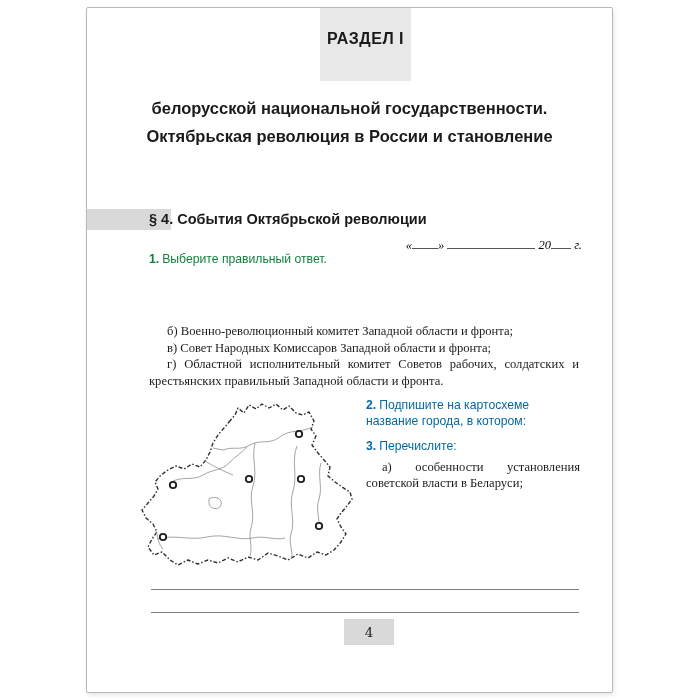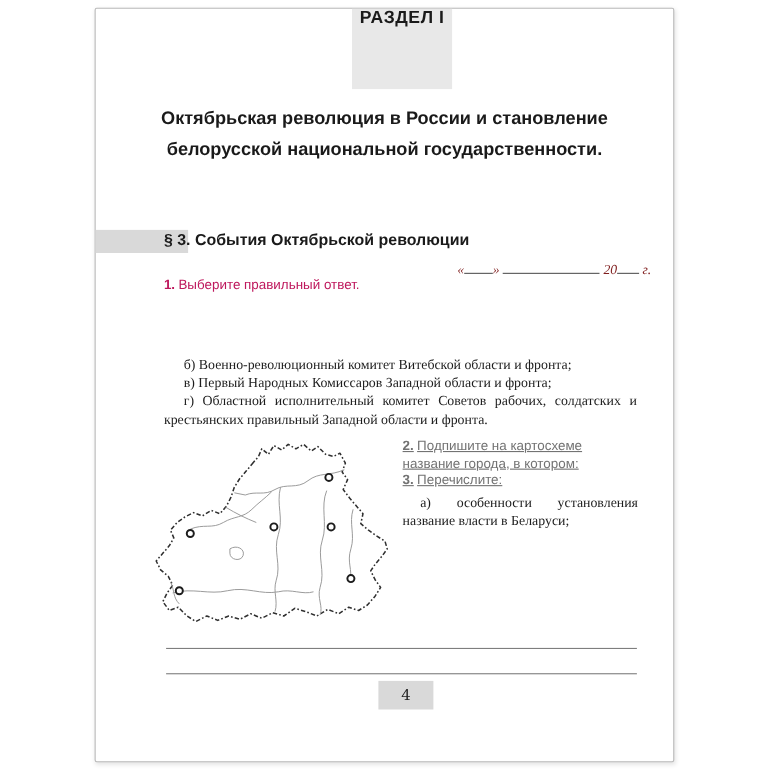--- a/index.html
+++ b/index.html
@@ -11,100 +11,100 @@
     color:#1d1d1d;
   }
   .sheet {
     position:absolute; left:86px; top:7px; width:527px; height:686px;
     background:#fff; border:1px solid #b9b9b9; border-radius:2px;
     box-shadow:1px 2px 4px rgba(0,0,0,0.10);
   }
   .section-box {
     position:absolute; left:233px; top:0; width:91px; height:73px;
     background:#e8e8e8;
-    display:flex; align-items:flex-start; justify-content:center;
+    display:flex; align-items:center; justify-content:center;
     padding-bottom:12px;
     font:bold 16px "Liberation Sans", sans-serif; letter-spacing:0.5px; color:#1a1a1a;
   }
   .title {
     position:absolute; left:0; right:0; top:86px; text-align:center;
     font:bold 16.5px/28px "Liberation Sans", sans-serif; color:#1a1a1a;
   }
   .s1-band { position:absolute; left:0; top:201px; width:84px; height:21px; background:#d9d9d9; }
   .s1-head {
     position:absolute; left:62px; top:201px; width:310px;
     font:bold 14.5px/21.5px "Liberation Sans", sans-serif; color:#1a1a1a;
   }
   .date-line {
-    position:absolute; top:229px; right:20px;
-    font:italic 12.5px "Liberation Serif", serif; color:#7f1d1d; white-space:nowrap;margin-left:36px;
+    position:absolute; top:229px; right:30px;
+    font:italic 12.5px "Liberation Serif", serif; color:#000000; white-space:nowrap;margin-left:36px;
   }
   .blank { display:inline-block; border-bottom:1px solid #555; height:12px; vertical-align:baseline; }
   .w26{ width:26px; } .w88{ width:88px; } .w20{ width:20px; }
   .task1-line {
     position:absolute; left:62px; top:244px;
-    font:12.2px "Liberation Sans", sans-serif; color:#be185d;
+    font:12.2px "Liberation Sans", sans-serif; color:#15803d;
   }
   .task1-line b, .task-head b { font-weight:bold; margin-right:3px; }
   .para {
     position:absolute; left:62px; top:259px; width:430px;
     font:12.6px/17px "Liberation Serif", serif; text-align:justify; text-indent:18px;
   }
   .opts { position:absolute; left:62px; top:315px; width:430px; }
   .opts p { margin:0; font:12.6px/16.6px "Liberation Serif", serif; text-indent:18px; text-align:justify; }
   .map-wrap { position:absolute; left:38px; top:383px; width:238px; height:192px; }
   .map-wrap svg { width:100%; height:100%; }
   .outline { fill:none; stroke:#2f2f2f; stroke-width:1.4; stroke-dasharray:4 2 1.5 2; stroke-linejoin:round; }
   .river { fill:none; stroke:#9a9a9a; stroke-width:0.9; }
   .city { fill:#ffffff; stroke:#1d1d1d; stroke-width:1.8; }
   .col2 { position:absolute; left:279px; top:390px; width:214px; }
-  .task-head { margin:0; font:12.2px/15.5px "Liberation Sans", sans-serif; color:#737373;text-decoration:underline; }
+  .task-head { margin:0; font:12.2px/15.5px "Liberation Sans", sans-serif; color:#0369a1; }
   .col2 .opt { margin:4px 0 0; font:12.6px/16.5px "Liberation Serif", serif; text-indent:16px; text-align:justify; hyphens:auto; }
-  .task3-head { }
+  .task3-head { margin-top:10px; }
   .wline { position:absolute; left:64px; width:428px; height:0; border-bottom:1.6px solid #7e7e7e; }
   .wline1 { top:581px; } .wline2 { top:604px; }
   .pagenum {
     position:absolute; left:257px; top:611px; width:50px; height:26px; background:#d9d9d9;
     display:flex; align-items:center; justify-content:center;
     font:13.5px "DejaVu Serif", serif; color:#222;
   }
 </style>
 </head>
 <body>
 
 <div class="sheet">
 
   <div class="section-box">
     <span>РАЗДЕЛ I</span>
   </div>
 
   <div class="title">
+    <div>белорусской национальной государственности.</div>
     <div>Октябрьская революция в России и становление</div>
-    <div>белорусской национальной государственности.</div>
   </div>
 
   <div class="s1-band"></div>
   <div class="s1-head">
-    <div>§ 3. События Октябрьской революции</div>
+    <div>§ 4. События Октябрьской революции</div>
   </div>
 
   <div class="date-line"><span>«</span><span class="blank w26"></span><span>»</span>
     <span class="blank w88"></span>
     <span>20</span><span class="blank w20"></span>
     <span>г.</span>
   </div>
 
   <div class="task1-line">
     <b>1.</b><span>Выберите правильный ответ.</span>
   </div>
 
 
   <div class="opts">
-    <p>б) Военно-революционный комитет Витебской области и фронта;</p>
-    <p>в) Первый Народных Комиссаров Западной области и фронта;</p>
+    <p>б) Военно-революционный комитет Западной области и фронта;</p>
+    <p>в) Совет Народных Комиссаров Западной области и фронта;</p>
     <p>г) Областной исполнительный комитет Советов рабочих, солдатских и крестьянских правильный Западной области и фронта.</p>
   </div>
 
   <div class="map-wrap">
     <svg viewBox="0 0 238 192" xmlns="http://www.w3.org/2000/svg">
       <path class="outline" d="M 104 31 L 110 24 L 113 17 L 119 22 L 124 14 L 131 18 L 137 13 L 144 17 L 151 13 L 158 19 L 164 15 L 171 22 L 178 24 L 184 21 L 189 30 L 186 38 L 191 45 L 187 54 L 193 62 L 199 69 L 205 76 L 203 85 L 210 91 L 217 96 L 225 101 L 227 108 L 222 115 L 216 122 L 212 128 L 216 136 L 221 143 L 216 151 L 209 159 L 201 164 L 192 161 L 183 167 L 173 163 L 163 169 L 153 165 L 143 162 L 133 169 L 123 166 L 113 171 L 103 167 L 93 172 L 83 169 L 73 173 L 63 169 L 53 174 L 45 169 L 37 161 L 29 164 L 23 156 L 27 148 L 32 141 L 28 133 L 21 127 L 17 119 L 23 112 L 29 105 L 33 98 L 30 91 L 36 84 L 43 79 L 51 75 L 59 78 L 67 73 L 75 76 L 81 69 L 85 61 L 88 52 L 93 44 L 99 37 Z"></path>
       <g>
         <path class="river" d="M 188 36 C 175 42 165 38 155 46 C 145 54 135 48 125 54 C 115 60 108 55 98 59 L 88 57"></path>
         <path class="river" d="M 130 52 C 126 68 133 80 128 95 C 123 110 131 122 126 137 C 123 147 128 155 125 165"></path>
         <path class="river" d="M 172 55 C 166 70 173 85 168 100 C 163 115 171 128 166 143 C 163 153 169 160 166 168"></path>
@@ -126,21 +126,21 @@
     </svg>
   </div>
 
   <div class="col2">
     <p class="task-head">
       <b>2.</b><span>Подпишите на картосхеме название города, в котором:</span>
     </p>
     <p class="task-head task3-head">
       <b>3.</b><span>Перечислите:</span>
     </p>
-    <p class="opt">а) особенности установления название власти в Беларуси;</p>
+    <p class="opt">а) особенности установления советской власти в Беларуси;</p>
   </div>
 
   <div class="wline wline1"></div>
   <div class="wline wline2"></div>
 
   <div class="pagenum">
     <span>4</span>
   </div>
 
 </div>

